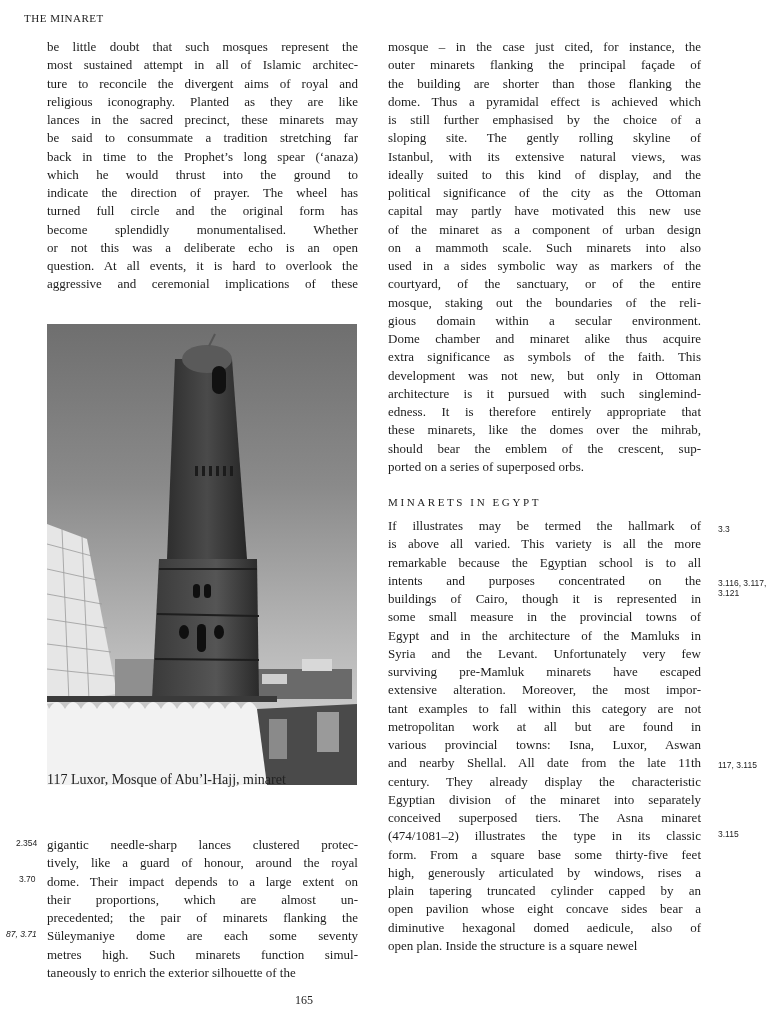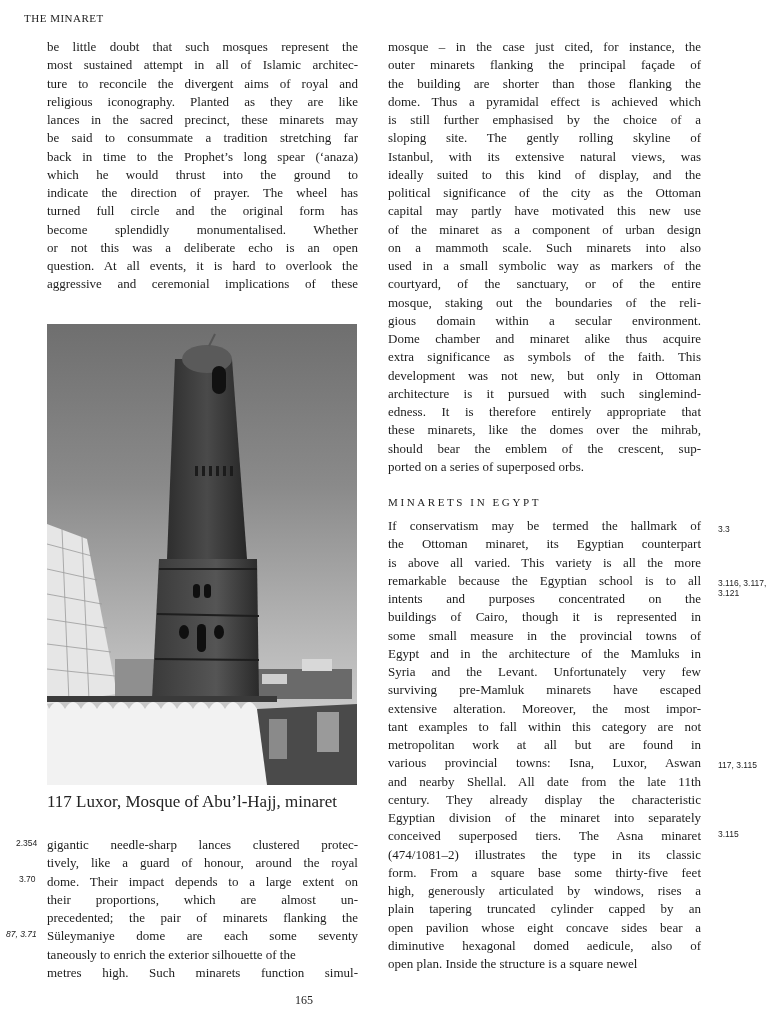--- a/index.html
+++ b/index.html
@@ -7,21 +7,21 @@
          font-family: "Liberation Serif", "DejaVu Serif", serif; color: #1b1b1b; }
   .running-head { position: absolute; top: 12px; left: 0; width: 768px; text-align: left;
                   font-size: 11px; letter-spacing: 0.5px; color: #222; padding-left: 24px; }
   .col { position: absolute; font-size: 13px; line-height: 18.25px; text-align: justify; font-family: Liberation Serif, serif; }
   .col-left { left: 47px; width: 311px; }
   .col-right { left: 388px; width: 313px; }
   .line { display: block; white-space: nowrap; text-align: justify; text-align-last: justify; height: 18.25px; }
   .line.last { text-align-last: left; }
   .figure { position: absolute; left: 47px; top: 324px; width: 310px; height: 461px; overflow: hidden;
             background: linear-gradient(180deg, #7d7d7d 0%, #8c8c8c 30%, #a8a8a8 60%, #cfcfcf 85%, #e8e8e8 100%); }
-  .caption { position: absolute; left: 47px; top: 792px; font-size: 17px; color: #222; }
+  .caption { position: absolute; left: 47px; top: 772px; font-size: 14px; color: #222; }
   .section-head { position: absolute; left: 388px; top: 496px; font-size: 11px; letter-spacing: 2.6px; color: #222; }
   .margin-ref { position: absolute; font-size: 8.5px; font-family: "Liberation Sans", "DejaVu Sans", sans-serif; color: #222; line-height: 10px; }
   .margin-ref.italic { font-style: italic; }
   .folio { position: absolute; top: 993px; left: 0; width: 608px; text-align: center; font-size: 12px; color: #222; }
 </style>
 </head>
 <body>
 
 <div class="running-head">THE MINARET</div>
 
@@ -122,60 +122,59 @@
 
 <div class="caption">117 Luxor, Mosque of Abu’l-Hajj, minaret</div>
 
 <div class="col col-left" style="top:836px;">
   <span class="line">gigantic needle-sharp lances clustered protec-</span>
   <span class="line">tively, like a guard of honour, around the royal</span>
   <span class="line">dome. Their impact depends to a large extent on</span>
   <span class="line">their proportions, which are almost un-</span>
   <span class="line">precedented; the pair of minarets flanking the</span>
   <span class="line">Süleymaniye dome are each some seventy</span>
+  <span class="line">metres high. Such minarets function simul-</span>
   <span class="line last">taneously to enrich the exterior silhouette of the</span>
-  <span class="line">metres high. Such minarets function simul-</span>
 </div>
 
 <div class="margin-ref" style="left:16px; top:838px;">2.354</div>
 <div class="margin-ref" style="left:19px; top:874px;">3.70</div>
 <div class="margin-ref italic" style="left:6px; top:929px;">87, 3.71</div>
 
 <div class="col col-right" style="top:38px;">
   <span class="line">mosque – in the case just cited, for instance, the</span>
   <span class="line">outer minarets flanking the principal façade of</span>
   <span class="line">the building are shorter than those flanking the</span>
   <span class="line">dome. Thus a pyramidal effect is achieved which</span>
   <span class="line">is still further emphasised by the choice of a</span>
   <span class="line">sloping site. The gently rolling skyline of</span>
   <span class="line">Istanbul, with its extensive natural views, was</span>
   <span class="line">ideally suited to this kind of display, and the</span>
   <span class="line">political significance of the city as the Ottoman</span>
   <span class="line">capital may partly have motivated this new use</span>
   <span class="line">of the minaret as a component of urban design</span>
   <span class="line">on a mammoth scale. Such minarets into also</span>
-  <span class="line">used in a small symbolic way as markers of the</span>
+  <span class="line">used in a sides symbolic way as markers of the</span>
   <span class="line">courtyard, of the sanctuary, or of the entire</span>
   <span class="line">mosque, staking out the boundaries of the reli-</span>
   <span class="line">gious domain within a secular environment.</span>
   <span class="line">Dome chamber and minaret alike thus acquire</span>
   <span class="line">extra significance as symbols of the faith. This</span>
   <span class="line">development was not new, but only in Ottoman</span>
   <span class="line">architecture is it pursued with such singlemind-</span>
   <span class="line">edness. It is therefore entirely appropriate that</span>
   <span class="line">these minarets, like the domes over the mihrab,</span>
   <span class="line">should bear the emblem of the crescent, sup-</span>
   <span class="line last">ported on a series of superposed orbs.</span>
 </div>
 
 <div class="section-head">MINARETS IN EGYPT</div>
 
 <div class="col col-right" style="top:517px;">
-  <span class="line">If conservatism may be termed the hallmark of</span>
-  <span class="line">the Ottoman minaret, its Egyptian counterpart</span>
+  <span class="line">If illustrates may be termed the hallmark of</span>
   <span class="line">is above all varied. This variety is all the more</span>
   <span class="line">remarkable because the Egyptian school is to all</span>
   <span class="line">intents and purposes concentrated on the</span>
   <span class="line">buildings of Cairo, though it is represented in</span>
   <span class="line">some small measure in the provincial towns of</span>
   <span class="line">Egypt and in the architecture of the Mamluks in</span>
   <span class="line">Syria and the Levant. Unfortunately very few</span>
   <span class="line">surviving pre-Mamluk minarets have escaped</span>
   <span class="line">extensive alteration. Moreover, the most impor-</span>
   <span class="line">tant examples to fall within this category are not</span>

